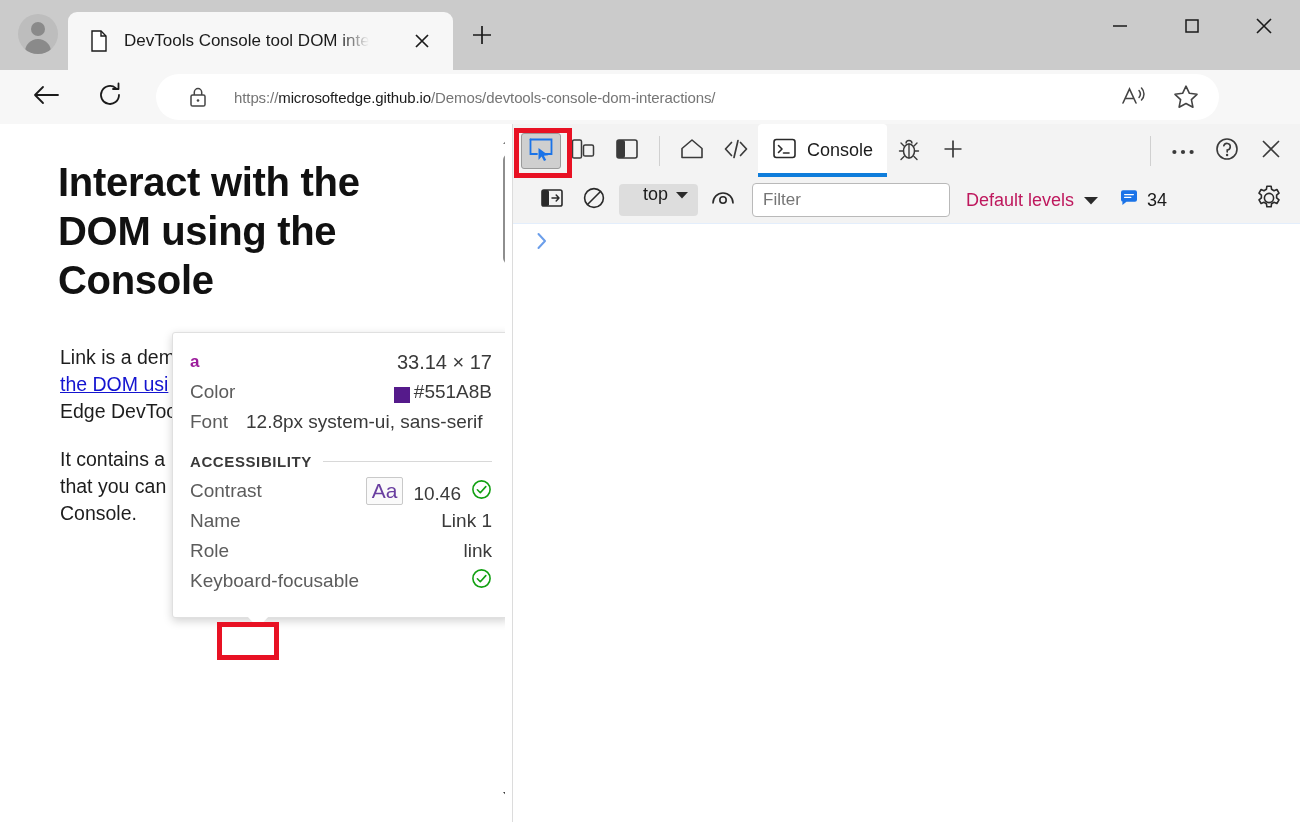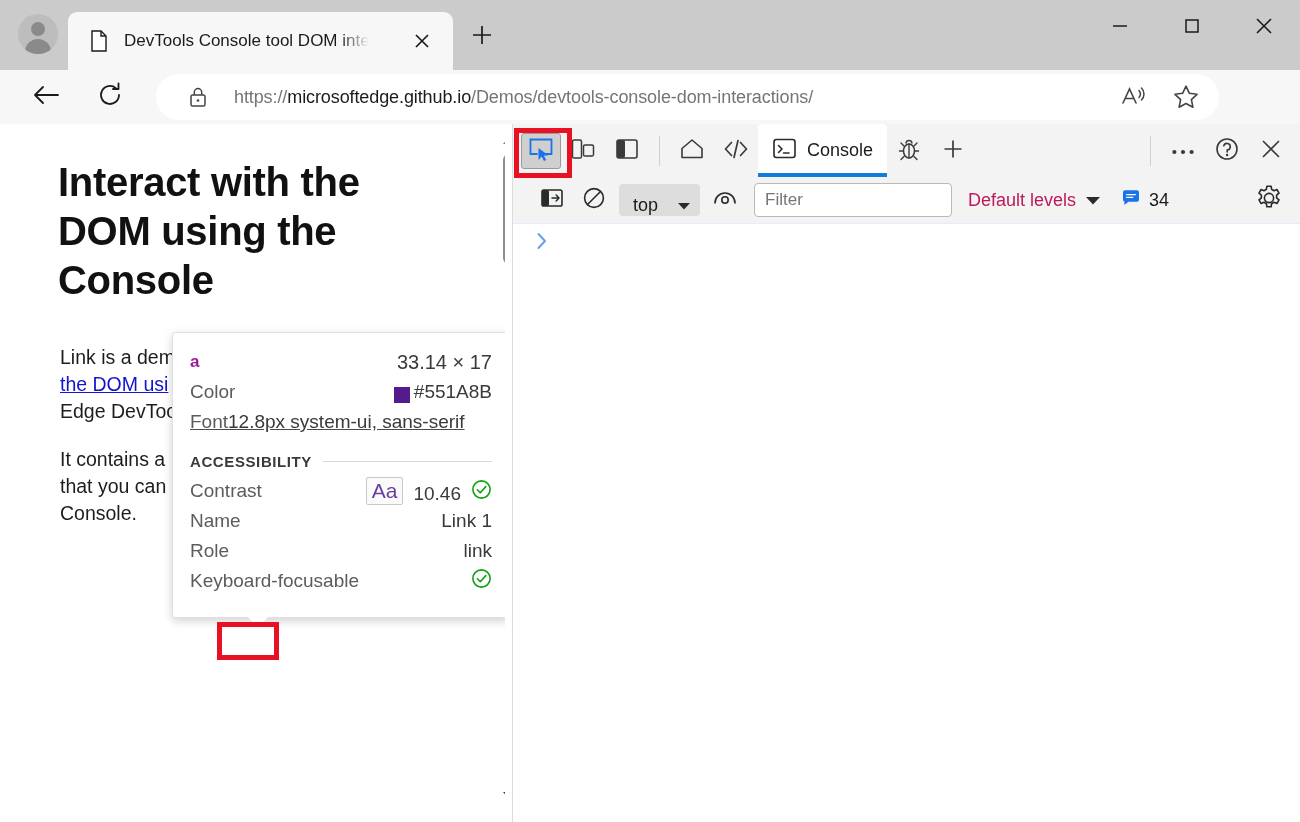--- a/index.html
+++ b/index.html
@@ -99,21 +99,21 @@
 
   .omnibox {
     position: absolute; left: 156px; top: 4px;
     width: 1063px; height: 46px;
     background: #ffffff;
     border-radius: 23px;
     display: flex; align-items: center;
   }
   .lock-ico { margin-left: 32px; width: 20px; height: 22px; flex:0 0 auto; }
   .url-text {
-    margin-left: 26px; font-size: 18px;
+    margin-left: 26px; font-size: 15px;
     color: #1b1b1b; white-space: nowrap;
     letter-spacing: -0.1px;
   }
   .url-text .dim { color: #757575; }
   .omni-right {
     position: absolute; right: 16px; top: 0; height: 46px;
     display: flex; align-items: center; gap: 18px;
   }
   .omni-ico { width: 34px; height: 34px; display:flex; align-items:center; justify-content:center;}
   .settings-dots {
@@ -243,23 +243,23 @@
     background: #f3f3f3;
     display: flex; align-items: center;
     border-bottom: 1px solid #e3eefc;
   }
   .fb-btn {
     width: 42px; height: 34px;
     display: flex; align-items: center; justify-content: center;
     flex: 0 0 auto;
   }
   .ctx-select {
-    height: 32px; padding: 0 9px 0 14px;
+    height: 32px; padding: 0 9px 0 24px;
     background: #dddddd; border-radius: 4px;
-    display: flex; align-items: flex-end; gap: 19px;
+    display: flex; align-items: flex-start; gap: 7px;
     font-size: 18px; color: #1b1b1b;
     margin: 0 4px; flex: 0 0 auto;
   }
   .filter-input {
     width: 198px; height: 34px;
     border: 1px solid #b9b9b9; border-radius: 4px;
     background: #ffffff;
     font-size: 17px; color: #8e8e8e;
     padding: 12px 10px; margin-left: 8px;
     font-family: Liberation Sans, sans-serif;
@@ -316,21 +316,21 @@
     height: 30px;
   }
   .tt-tag { color: #9b1a9b; font-weight: bold; font-size: 17px; }
   .tt-dims { color: #3a3a3a; font-size: 20px; }
   .tt-label { color: #5c5c5c; }
   .tt-val { color: #3a3a3a; display: flex; align-items: flex-end; gap: 4px; }
   .swatch {
     width: 16px; height: 16px; background: #551A8B;
     display: inline-block;
   }
-  .tt-font-row { display: flex; height: 30px; align-items: center; text-decoration: underline; }
+  .tt-font-row { display: flex; gap: 18px; height: 30px; align-items: center; }
   .tt-sec {
     display: flex; align-items: center; gap: 11px;
     margin-top: 16px; margin-bottom: 6px;
   }
   .tt-sec-label {
     font-size: 15px; font-weight: bold;
     letter-spacing: 0.6px; color: #3a3a3a;
   }
   .tt-sec-line { flex: 1; height: 1px; background: #d8d8d8; }
   .aa-chip {

